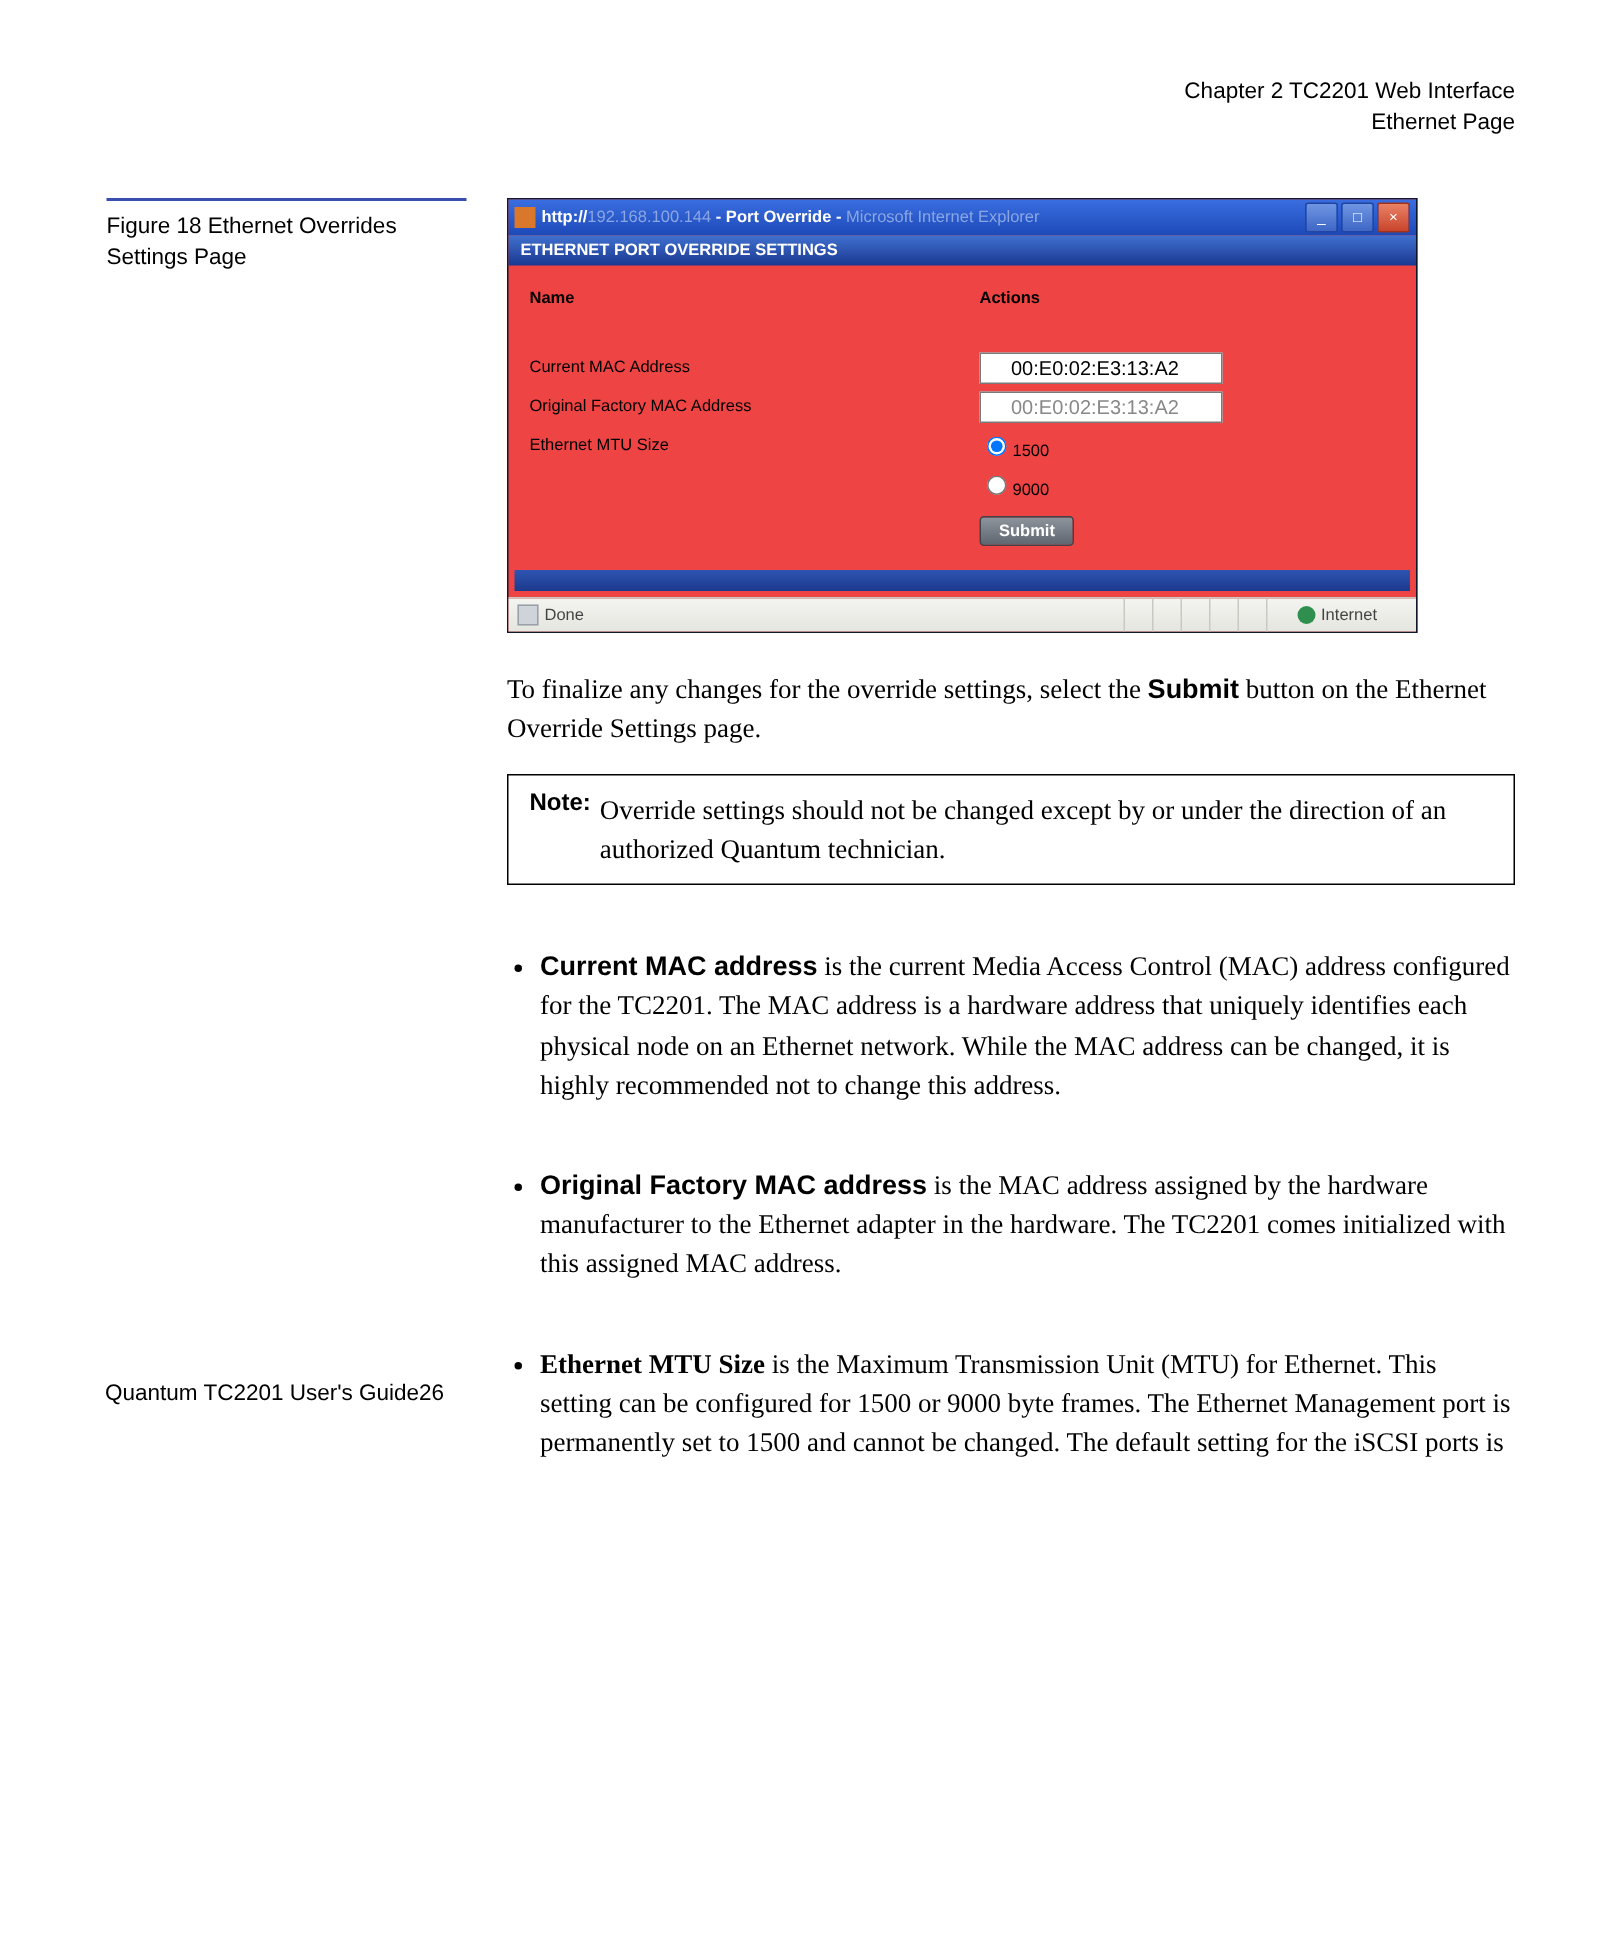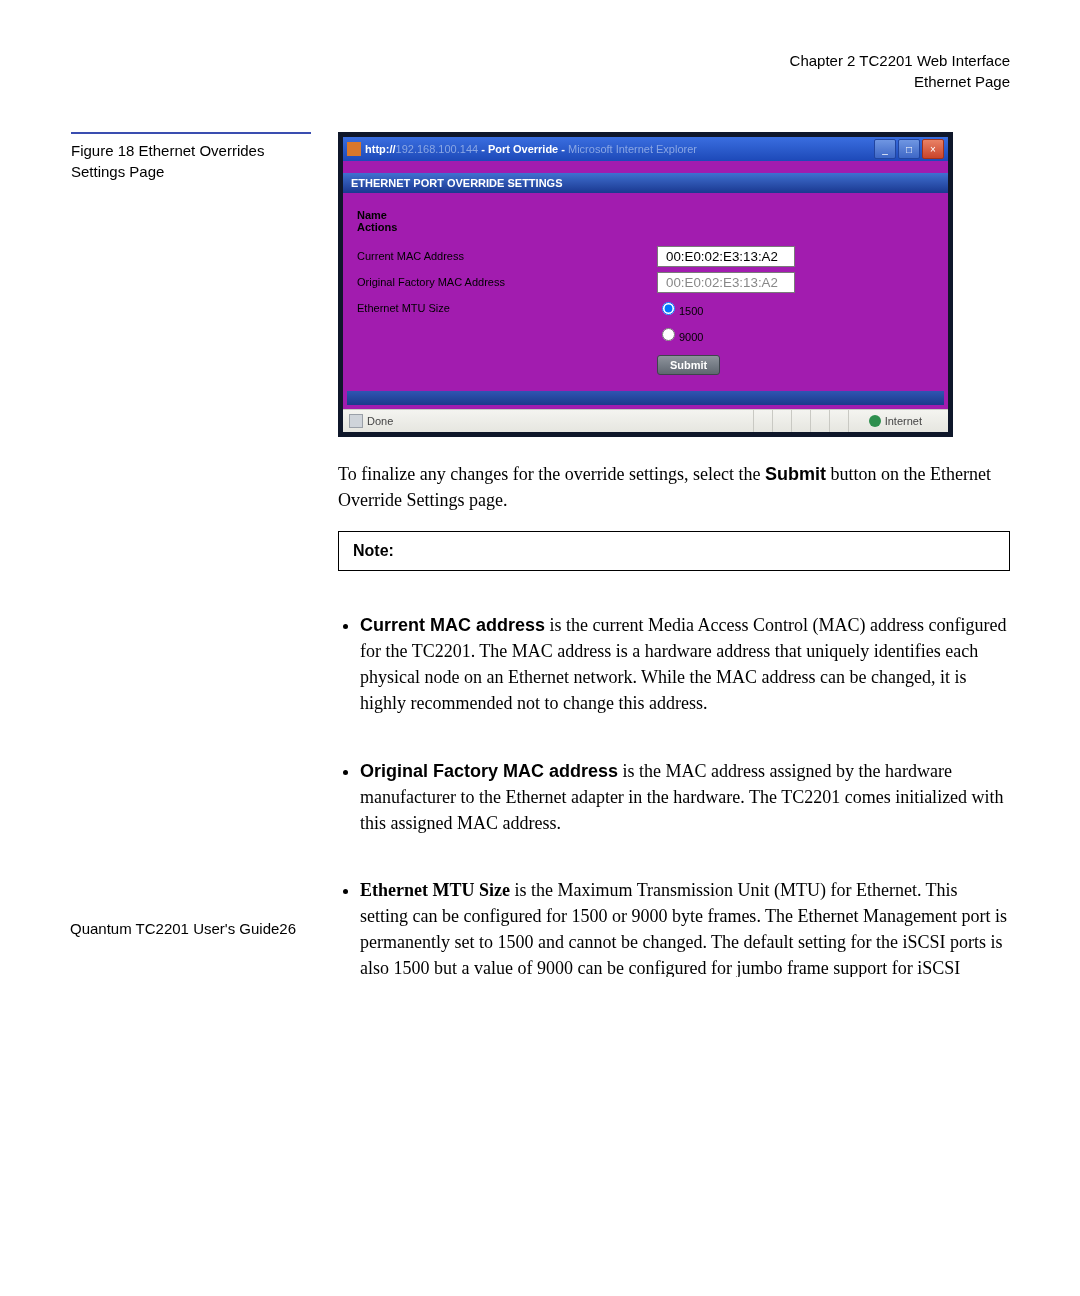--- a/index.html
+++ b/index.html
@@ -38,23 +38,23 @@
     line-height: 1.4;
     position: absolute;
     left: 1px;
     top: 0;
   }
   .right-col {
     margin-left: 268px;
   }
   
   .browser {
-    border: 5px solid #0f172a;
+    border: 1px solid #0f172a;
     width: 605px;
-    background: #a21caf;
+    background: #ef4444;
     font-family: Tahoma, Arial, sans-serif;
     font-size: 11px;
   }
   .titlebar {
     background: linear-gradient(to bottom, #3a6ee0, #1d49b8);
     color: #fff;
     height: 24px;
     display: flex;
     align-items: center;
     padding: 0 4px;
@@ -76,32 +76,31 @@
     font-size: 10px;
     display:flex;align-items:center;justify-content:center;
   }
   .win-btn.close { background: linear-gradient(to bottom,#e98165,#c9442c); border-color:#a0321c; }
   .headband {
     background: linear-gradient(to bottom,#4070d0,#1a3890);
     color: #fff;
     font-weight: bold;
     font-size: 11px;
     padding: 4px 8px;
-    margin-top: 12px;
   }
   .settings-body { padding: 8px 14px 12px 14px; }
-  .cols-head { display:flex; margin: 8px 0 10px 0; flex-direction: column; }
+  .cols-head { display:flex; margin: 8px 0 27px 0; }
   .col-name { width: 300px; font-weight:bold; }
   .col-act  { font-weight:bold; }
   .row { display:flex; align-items:center; height: 26px; }
   .row .lbl { width: 300px; }
   .mac-box {
     border: 1px solid #7a7a7a;
     background: #fff;
-    padding: 2px 8px;
+    padding: 2px 20px;
     font-family: Tahoma, Arial, sans-serif;
     width: 120px;
   }
   .mac-box.ro { color:#888; }
   .radio { margin-right: 4px; }
   .submit-btn {
     display:inline-block;
     background: linear-gradient(to bottom,#8e949c,#5f6670);
     color:#fff;
     border:1px solid #3e444c;
@@ -240,20 +239,21 @@
           </div>
         </div>
       </div>
 
       <div class="body-text">
         <span>To finalize any changes for the override settings, select the </span><span class="bold-sans">Submit</span><span> button on the Ethernet Override Settings page.</span>
       </div>
 
       <div class="note-box">
         <div class="note-label">Note:</div>
+        <div class="note-text">Override settings should not be changed except by or under the direction of an authorized Quantum technician.</div>
       </div>
 
       <ul class="bullets">
         <li>
           <span class="bold-sans">Current MAC address</span><span> is the current Media Access Control (MAC) address configured for the TC2201. The MAC address is a hardware address that uniquely identifies each physical node on an Ethernet network. While the MAC address can be changed, it is highly recommended not to change this address.</span>
         </li>
         <li>
           <span class="bold-sans">Original Factory MAC address</span><span> is the MAC address assigned by the hardware manufacturer to the Ethernet adapter in the hardware. The TC2201 comes initialized with this assigned MAC address.</span>
         </li>
         <li>

